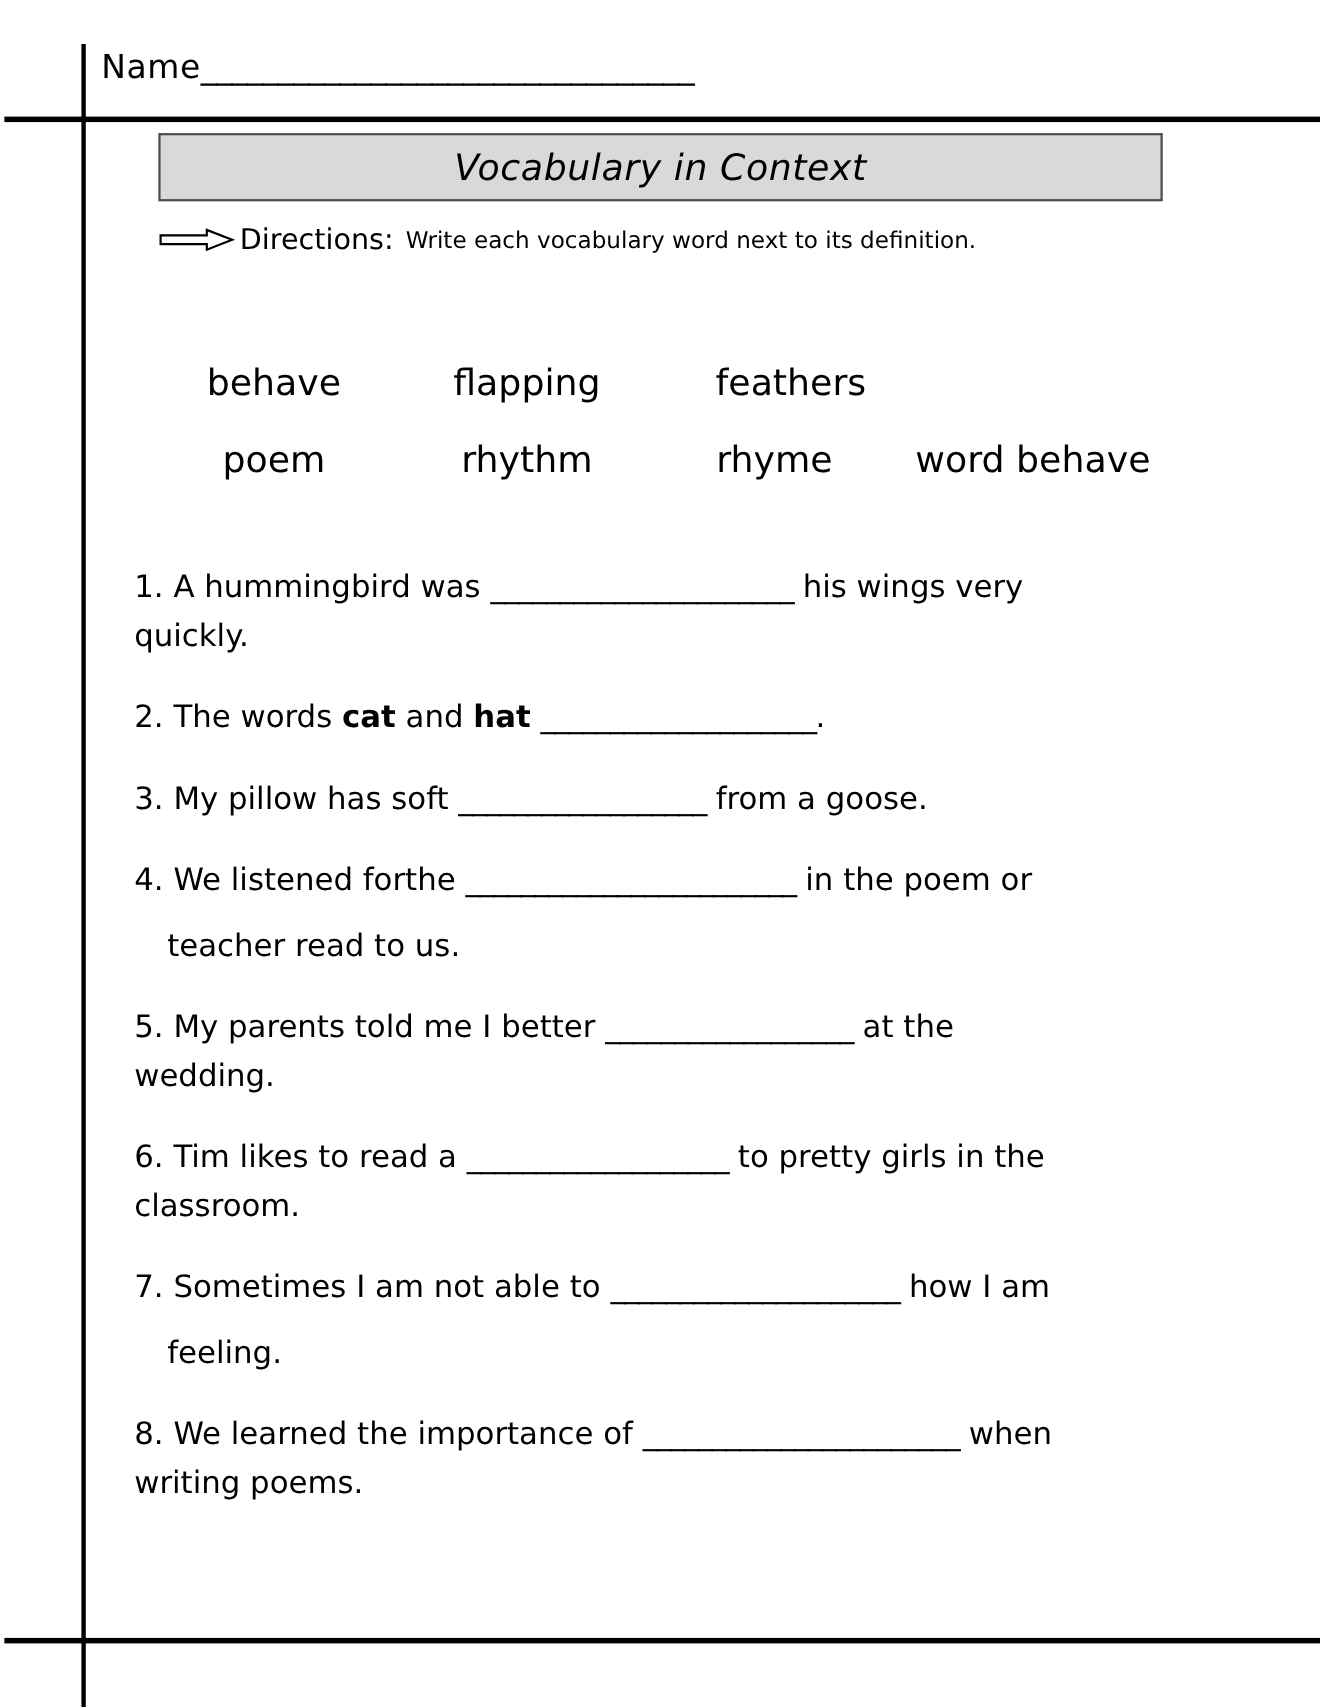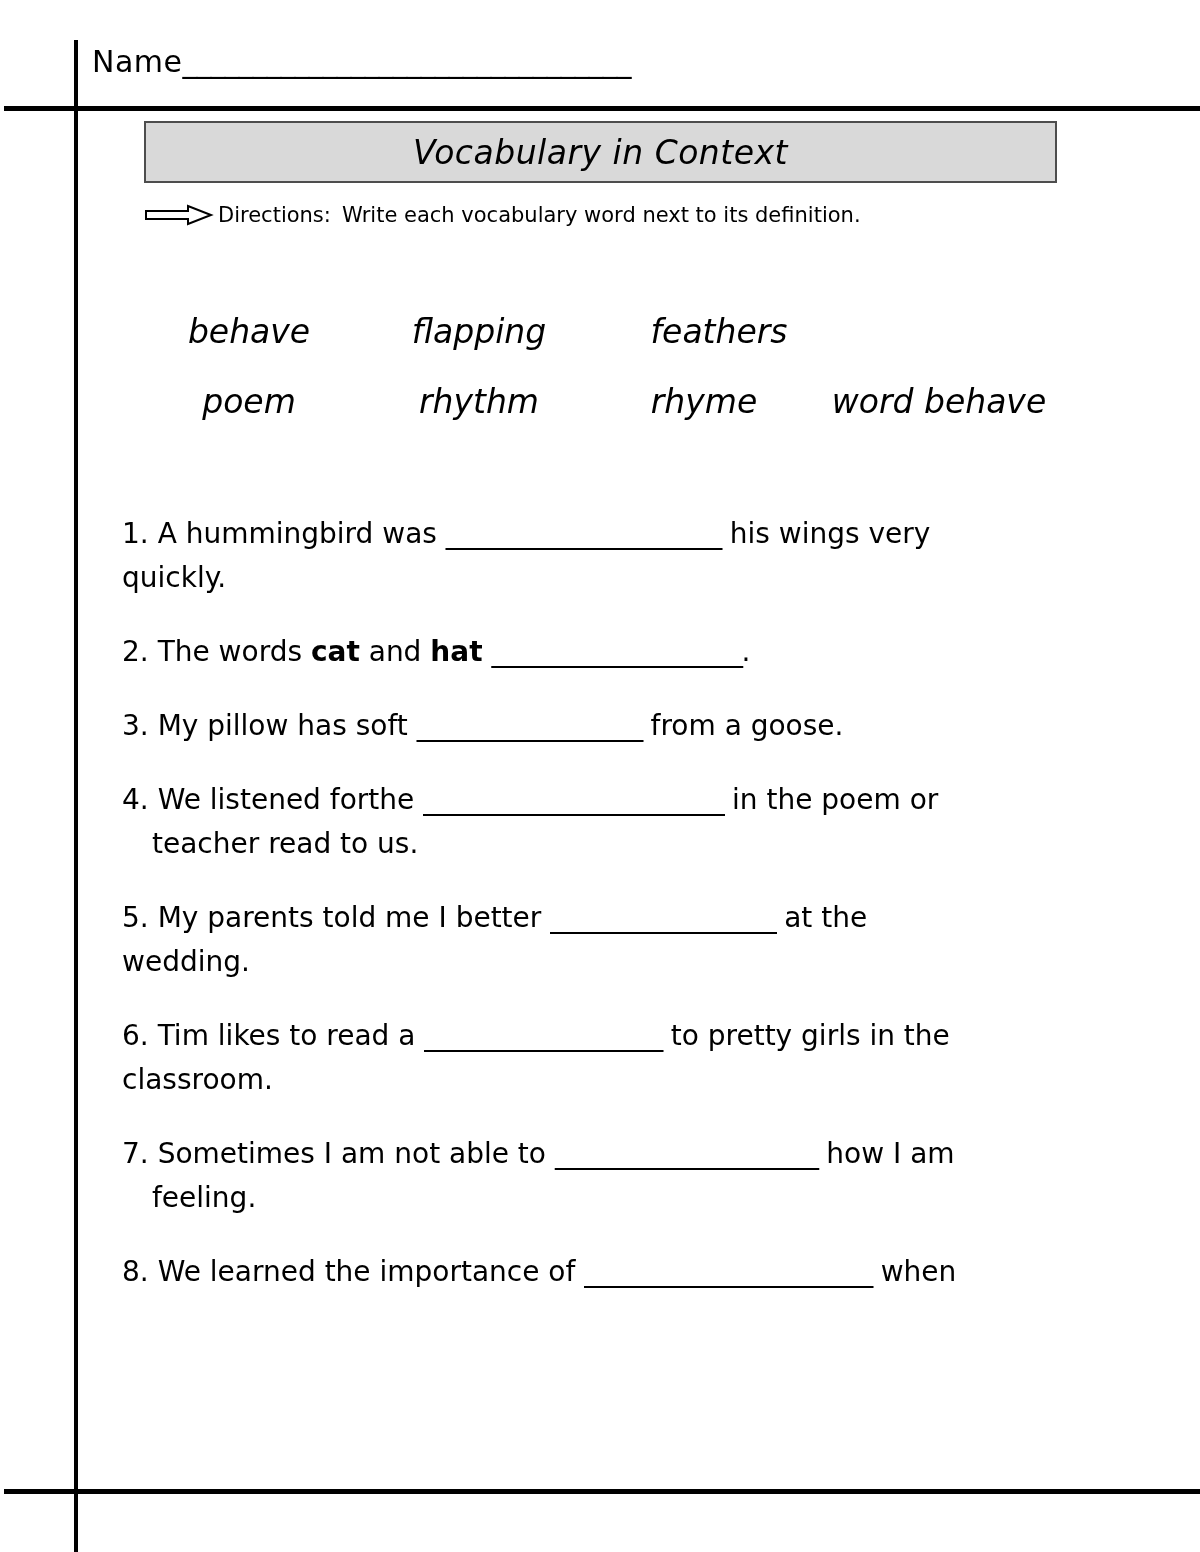--- a/index.html
+++ b/index.html
@@ -91,40 +91,39 @@
     white-space: nowrap;
   }
   .arrow-icon {
     width: 70px;
     height: 22px;
     margin-right: 4px;
     flex: none;
     display: block;
   }
   .directions .dir-label {
-    font-size: 21px;
+    font-size: 26px;
     margin-right: 11px;
     text-align: right;
   }
   .directions .dir-text {
     font-size: 21px;
   }
 
   
   .wordbank {
     position: absolute;
     left: 130px;
     top: 312px;
     width: 930px;
   }
   .wb-row {
     display: flex;
     height: 70px;
-    align-items: flex-start;
-    font-style: italic;
+    align-items: center;
   }
   .wb-cell {
     font-size: 33px;
     text-align: center;
   }
   .wb-c1 { width: 230px; }
   .wb-c2 { width: 230px; }
   .wb-c3 { width: 220px; }
   .wb-c4 { width: 250px; }
 
@@ -139,20 +138,21 @@
     font-size: 28px;
     line-height: 44px;
     margin-bottom: 30px;
   }
   .q .num { }
   .q .blank { letter-spacing: -1.5px; }
   .q .bold { font-weight: bold; }
   .q .indent2 {
     display: block;
     padding-left: 30px;
+    margin-top: 16px;
   }
 </style>
 </head>
 <body>
 
 <div class="page">
 
   <div class="rule-vert"></div>
   <div class="rule-top"></div>
   <div class="rule-bottom"></div>
@@ -243,17 +243,18 @@
       <span class="blank">_____________________</span>
       <span>how I am</span>
       <span class="indent2">feeling.</span>
     </div>
 
     <div class="q">
       <span class="num">8.</span>
       <span>We learned the importance of</span>
       <span class="blank">_______________________</span>
       <span>when</span>
+      <span style="display:block;">writing poems.</span>
     </div>
 
   </div>
 
 </div>
 
 </body></html>

